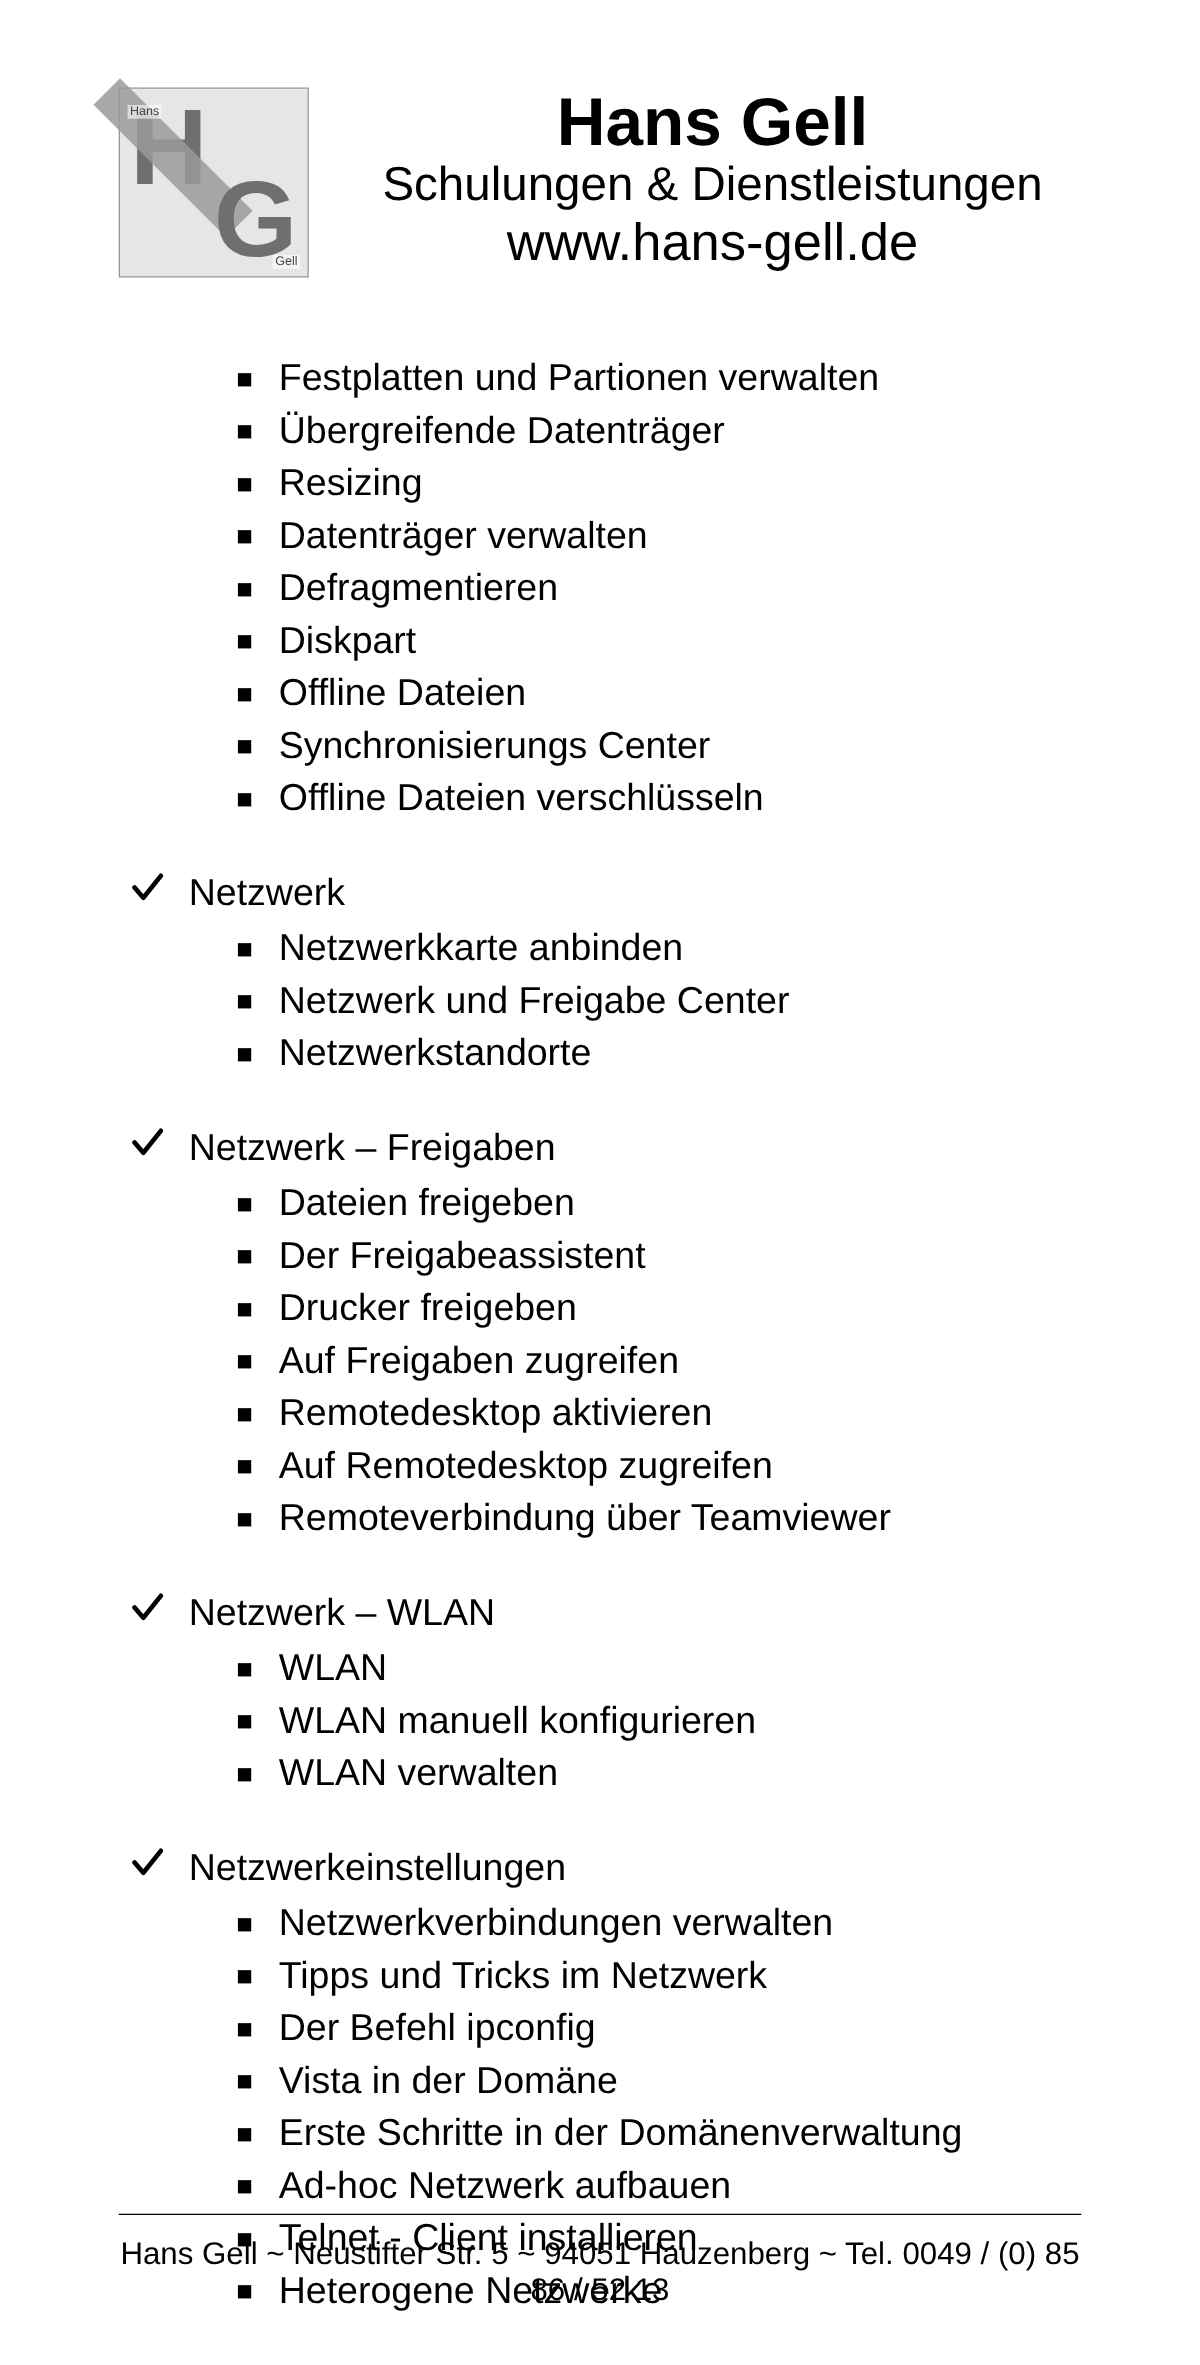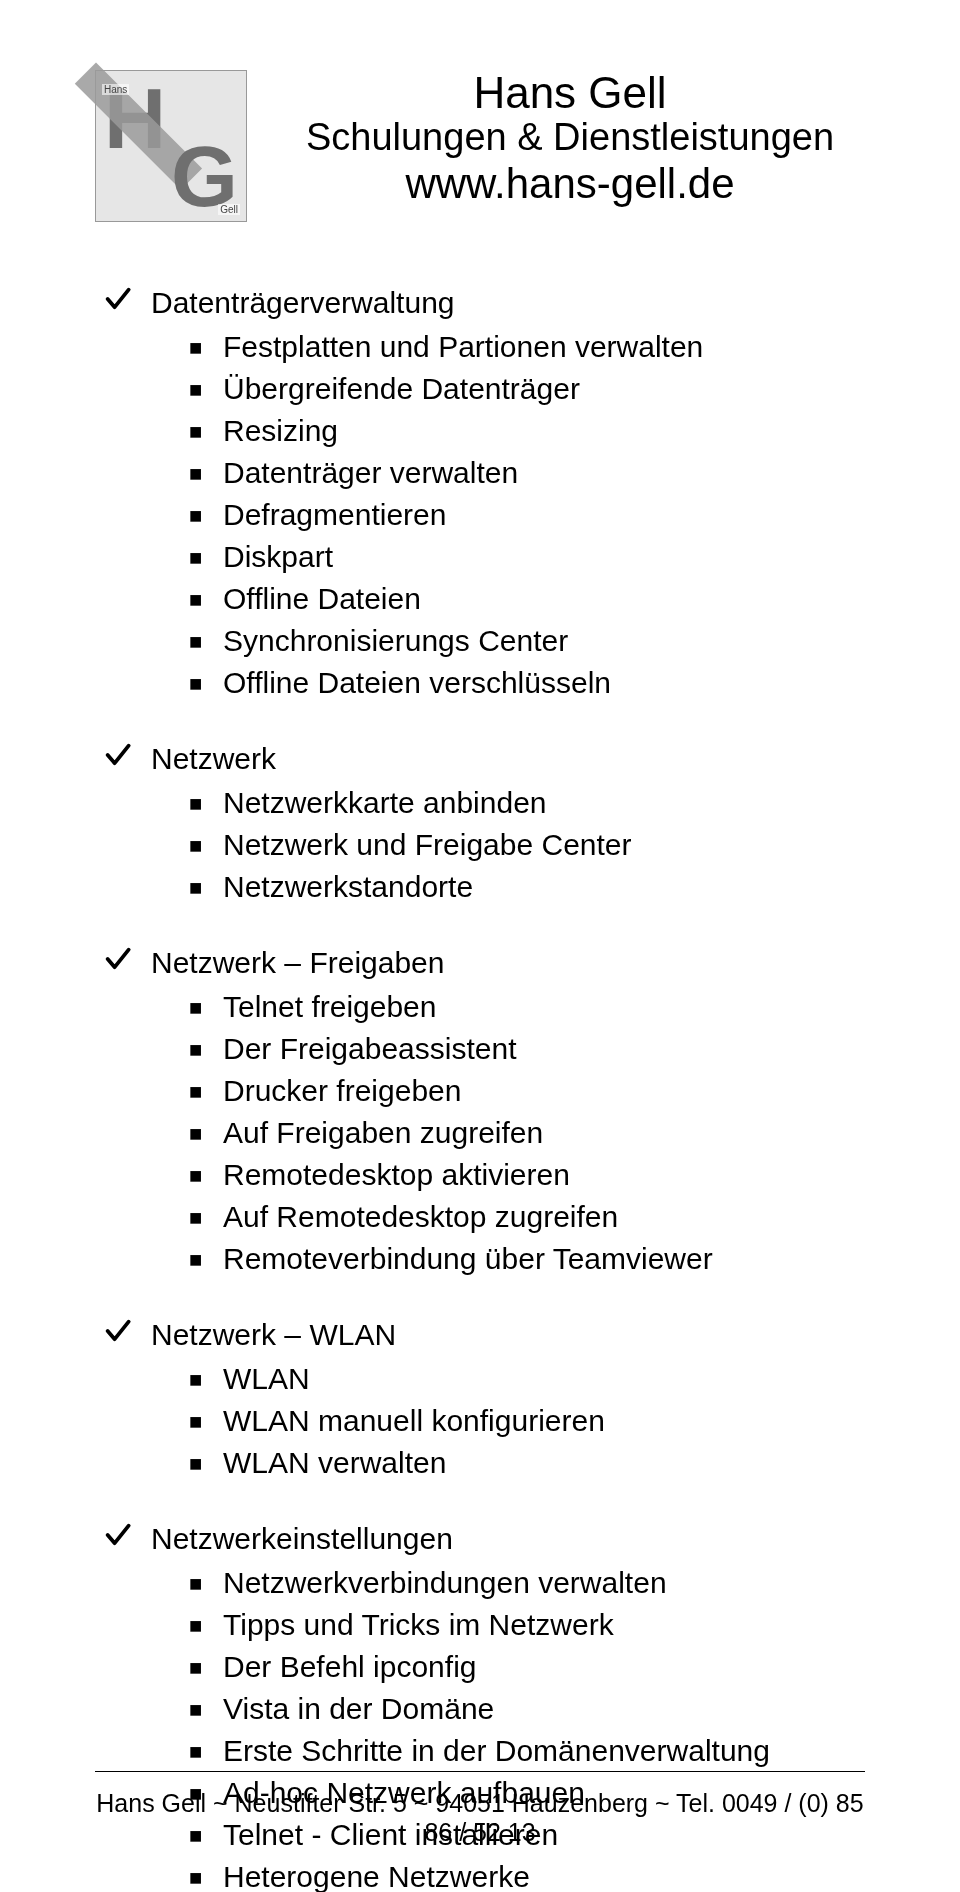--- a/index.html
+++ b/index.html
@@ -65,22 +65,22 @@
     padding: 0 2px;
   }
   .logo .label-hans { top: 13px; left: 6px; }
   .logo .label-gell { bottom: 6px; right: 6px; }
   .title-block {
     flex: 1;
     text-align: center;
     padding-top: 0;
   }
   .title-main {
-    font-size: 44px;
-    font-weight: normal;
+    font-size: 54px;
+    font-weight: bold;
     line-height: 1.05;
   }
   .title-sub {
     font-size: 38px;
     line-height: 1.15;
   }
   .title-url {
     font-size: 42px;
     line-height: 1.15;
     text-align: center;
@@ -145,28 +145,20 @@
     </div>
     <div class="title-block">
       <div class="title-main">Hans Gell</div>
       <div class="title-sub">Schulungen &amp; Dienstleistungen</div>
       <div class="title-url">www.hans-gell.de</div>
     </div>
   </div>
 
   <div class="content" id="content">
       <div class="section">
-        <div class="sec-title">
-          <span class="check">
-            <svg width="28" height="28" viewBox="0 0 24 24">
-              <path d="M4 12 L10 19 L22 4" stroke="#000" stroke-width="3.2" fill="none" stroke-linecap="round" stroke-linejoin="round"></path>
-            </svg>
-          </span>
-          <span>Datenträgerverwaltung</span>
-        </div>
         <div class="sub-item">
           <span class="bullet">■</span>
           <span>Festplatten und Partionen verwalten</span>
         </div>
         <div class="sub-item">
           <span class="bullet">■</span>
           <span>Übergreifende Datenträger</span>
         </div>
         <div class="sub-item">
           <span class="bullet">■</span>
@@ -223,21 +215,21 @@
         <div class="sec-title">
           <span class="check">
             <svg width="28" height="28" viewBox="0 0 24 24">
               <path d="M4 12 L10 19 L22 4" stroke="#000" stroke-width="3.2" fill="none" stroke-linecap="round" stroke-linejoin="round"></path>
             </svg>
           </span>
           <span>Netzwerk – Freigaben</span>
         </div>
         <div class="sub-item">
           <span class="bullet">■</span>
-          <span>Telnet freigeben</span>
+          <span>Dateien freigeben</span>
         </div>
         <div class="sub-item">
           <span class="bullet">■</span>
           <span>Der Freigabeassistent</span>
         </div>
         <div class="sub-item">
           <span class="bullet">■</span>
           <span>Drucker freigeben</span>
         </div>
         <div class="sub-item">

